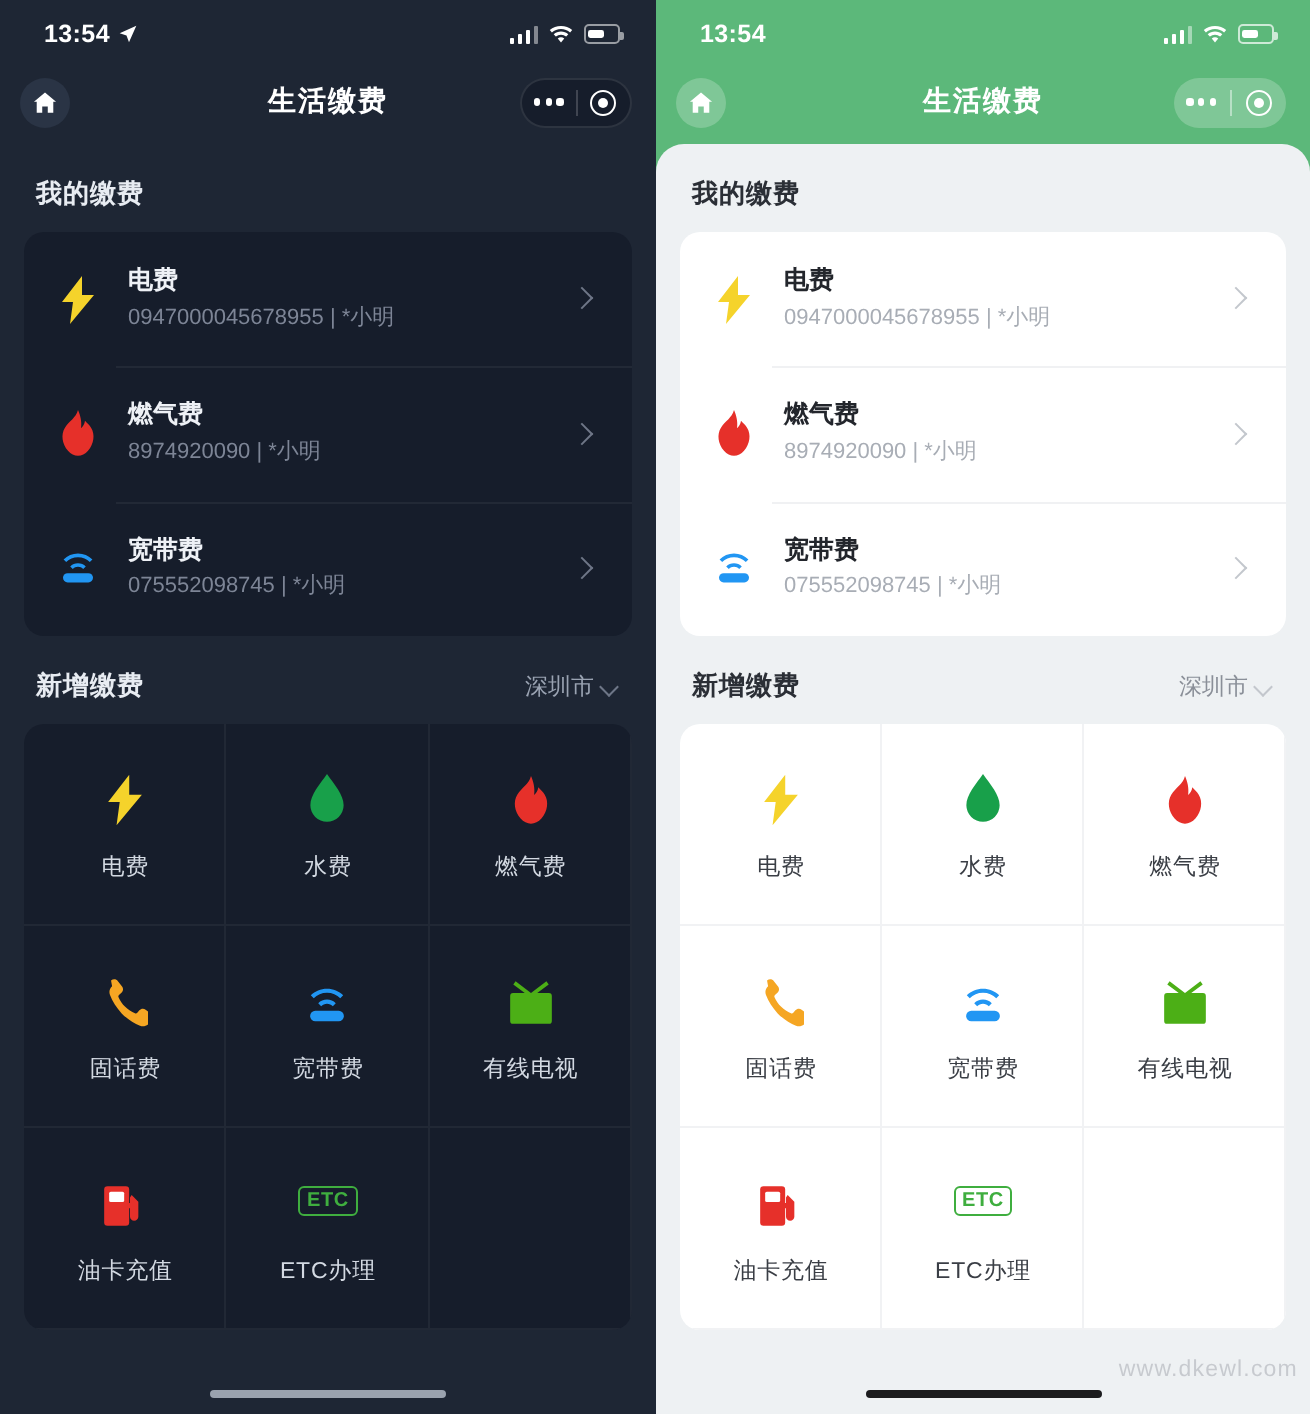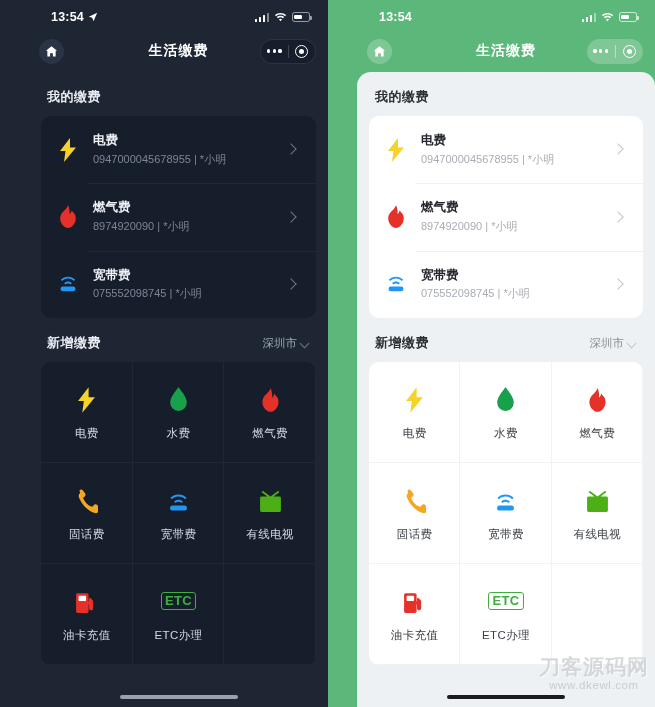--- a/index.html
+++ b/index.html
@@ -4,21 +4,21 @@
 <style>
   * { margin:0; padding:0; box-sizing:border-box; }
   html,body{
     width:655px; height:707px; overflow:hidden;
     font-family:"Liberation Sans","DejaVu Sans",sans-serif;
     background:#ffffff;
   }
   .stage{ position:relative; width:655px; height:707px; display:flex; }
 
   
-  .panel{ position:relative; width:328px; height:707px; overflow:hidden;padding-left:29px; }
+  .panel{ position:relative; width:328px; height:707px; overflow:hidden; }
   .panel.light{ width:327px; }
 
   
   .statusbar{
     height:30px; display:flex; align-items:center;
     justify-content:space-between; padding:4px 18px 0 22px;
   }
   .sb-time{ font-size:12.5px; font-weight:bold; letter-spacing:.2px; display:flex; align-items:center; gap:4px;}
   .sb-right{ display:flex; align-items:center; gap:5px; }
   .sig{ display:flex; align-items:flex-end; gap:1.5px; height:9px; }
@@ -138,21 +138,21 @@
 
   
   .watermark{
     position:absolute; right:6px; bottom:16px; z-index:30;
     text-align:center; line-height:1; pointer-events:none; opacity:.72;
   }
   .wm-cn{ font-size:21px; font-weight:bold; color:#c9ccd1; letter-spacing:1px;
           text-shadow:1px 1px 0 #ffffff; font-family:"DejaVu Sans",sans-serif;}
   .wm-en{ font-size:11.5px; font-weight:normal; color:#b9bcc2; letter-spacing:.6px; margin-top:2px; }
 
-  .etc-badge{ border:1.6px solid currentColor; border-radius:3px; padding:1.5px 3.5px; font-size:13px; font-weight:bold; letter-spacing:.3px; line-height:1; }
+  .etc-badge{ border:1.6px solid currentColor; border-radius:3px; padding:1.5px 3.5px; font-size:10px; font-weight:bold; letter-spacing:.3px; line-height:1; }
 </style>
 </head>
 <body>
 
 <div class="stage">
 
   <div class="panel dark">
 
     <div class="statusbar">
       <div class="sb-time">
@@ -507,17 +507,16 @@
         </div>
 
       </div>
       <div class="homebar">
           <span></span>
         </div>
     </div>
   </div>
 
   <div class="watermark">
-    <div class="wm-cn">刀客源码网</div>
     <div class="wm-en">www.dkewl.com</div>
   </div>
 
 </div>
 
 </body></html>

